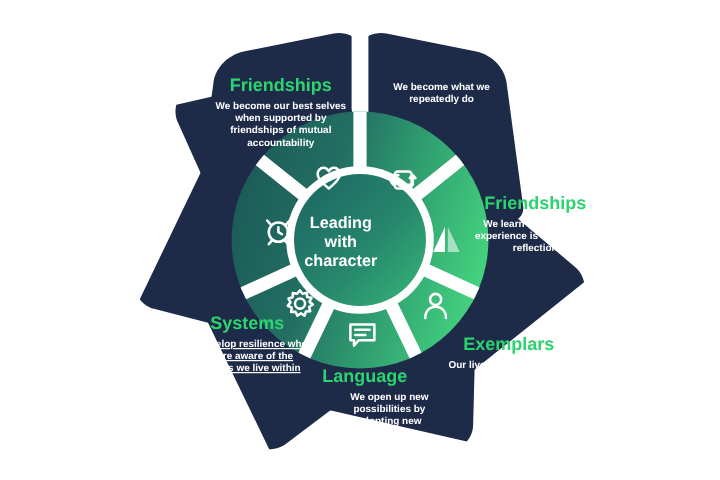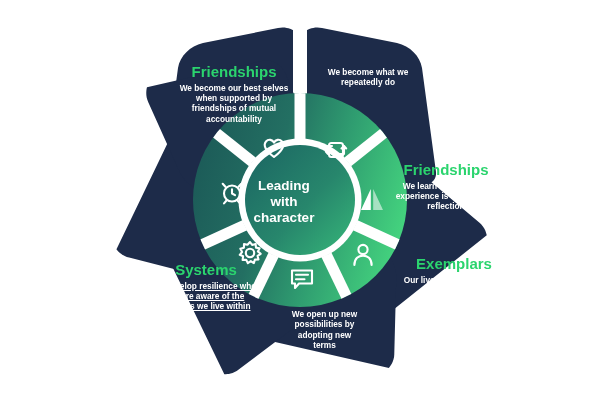--- a/index.html
+++ b/index.html
@@ -182,26 +182,27 @@
 
   <div class="petal-label" style="left:312px;top:64px;width:112px;">
     <div class="petal-desc" style="font-size:8.3px;">We become what we repeatedly do</div>
   </div>
 
   <div class="petal-label" style="left:390px;top:162px;width:112px;">
     <div class="petal-title" style="font-size:15px;">Friendships</div>
     <div class="petal-desc" style="font-size:8.3px;">We learn deeply when experience is followed by reflection</div>
   </div>
 
-  <div class="petal-label" style="left:370px;top:256px;width:108px;margin-left:30px;">
+  <div class="petal-label" style="left:370px;top:280px;width:108px;">
     <div class="petal-title" style="font-size:15px;">Exemplars</div>
     <div class="petal-desc" style="font-size:8.3px;">Our lives reflect those we admire</div>
   </div>
 
   <div class="petal-label" style="left:250px;top:306px;width:108px;">
+    <div class="petal-title" style="font-size:15px;">Language</div>
     <div class="petal-desc" style="font-size:8.3px;margin-left:41px;">We open up new possibilities by adopting new terms</div>
   </div>
 
   <div class="petal-label" style="left:150px;top:262px;width:112px;">
     <div class="petal-title" style="font-size:15px;">Systems</div>
     <div class="petal-desc" style="font-size:8.3px;text-decoration:underline;">We develop resilience when we are aware of the systems we live within</div>
   </div>
 
 
   <div class="center-text" style="left:236px;top:178px;width:96px;font-size:13.5px;">

